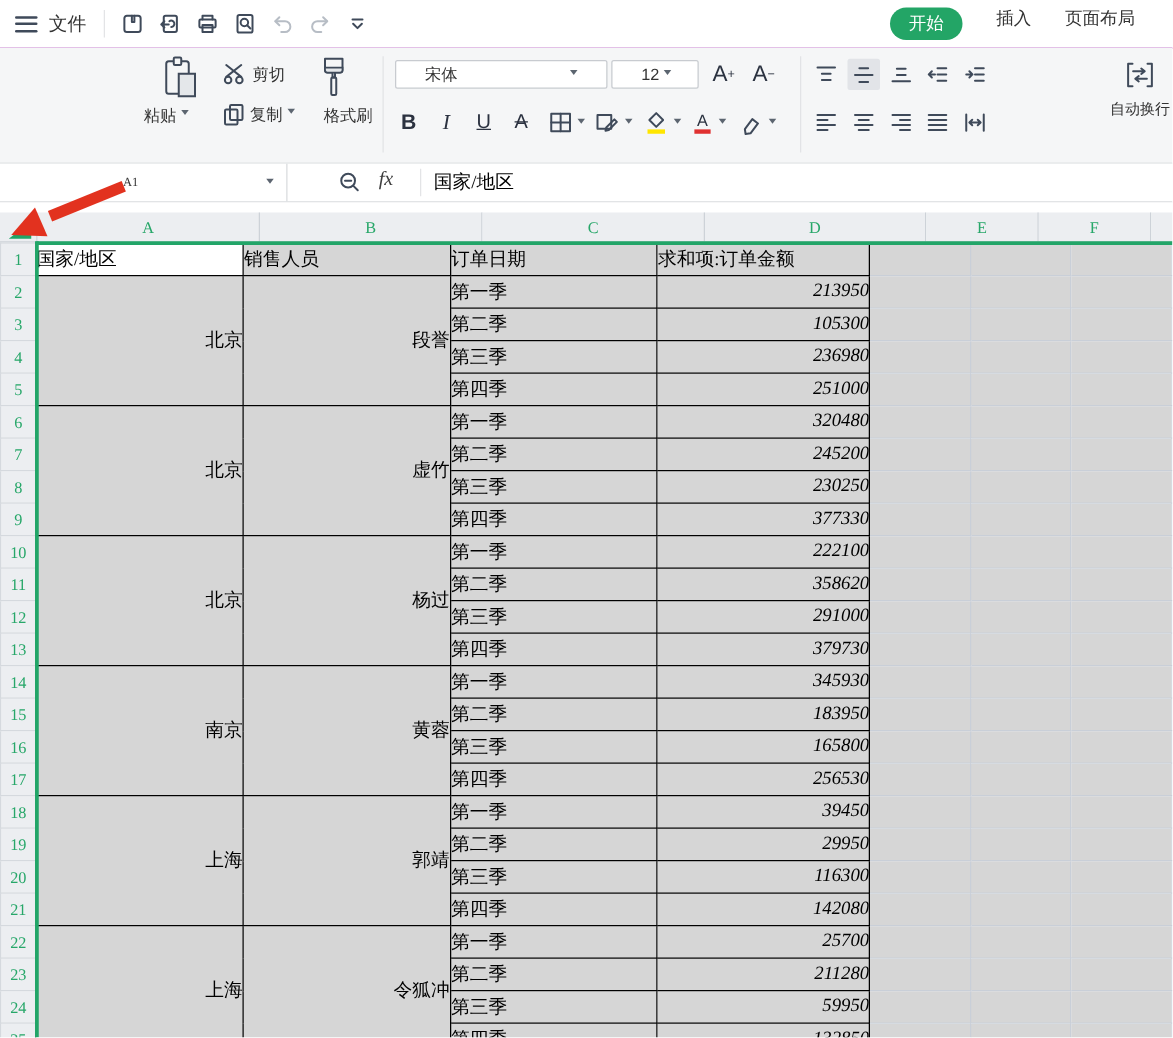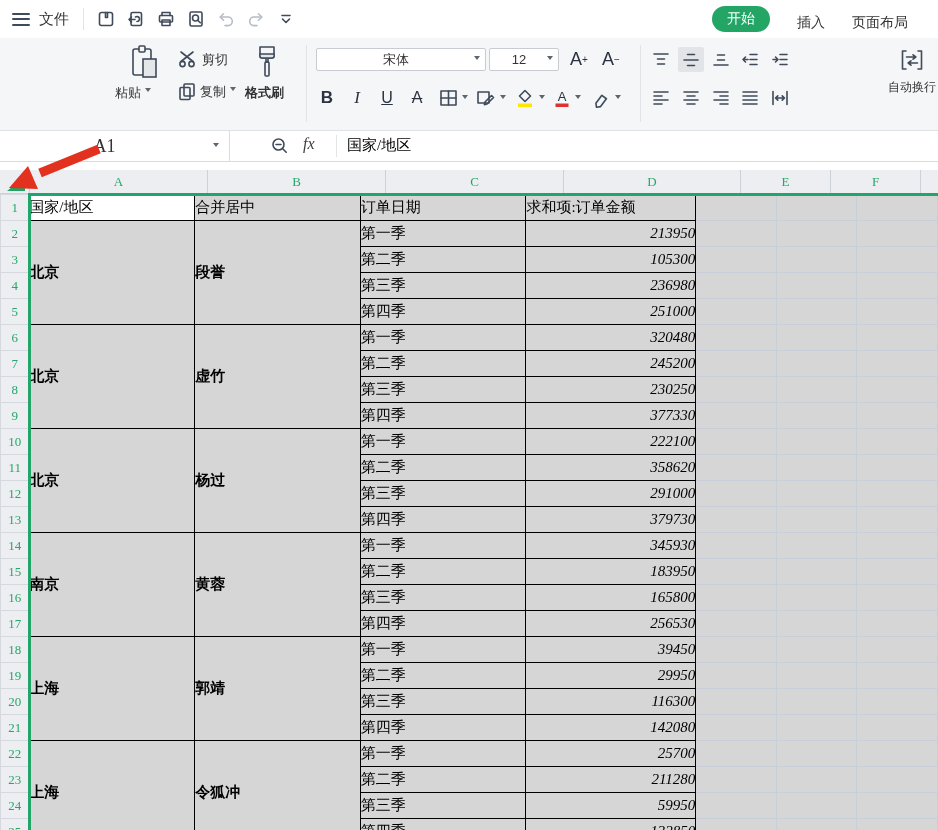--- a/index.html
+++ b/index.html
@@ -11,49 +11,49 @@
   .dd{display:inline-block;width:0;height:0;border:3.5px solid transparent;border-top:4.5px solid #5c6570;margin-left:4px;vertical-align:2px;}
 
   
   #topbar{position:absolute;top:0;left:0;right:0;height:38px;background:#fff;border-bottom:1px solid #a21caf;}
   #topbar .left{display:flex;align-items:center;height:100%;padding-left:12px;}
   .hamburger{width:18px;height:13px;display:flex;flex-direction:column;justify-content:space-between;cursor:pointer;}
   .hamburger span{display:block;height:2px;background:#3f4a5a;border-radius:1px;}
   .filelabel{font-size:15px;margin:0 14px 0 9px;cursor:pointer;}
   .vdiv{width:1px;height:22px;background:#e3e4e6;margin-right:8px;}
   .qbtn{width:28px;height:28px;display:flex;align-items:center;justify-content:center;margin-right:2px;cursor:pointer;}
-  #tabs{position:absolute;left:712px;top:6px;height:26px;display:flex;align-items:flex-end;gap:27px;}
+  #tabs{position:absolute;left:712px;top:6px;height:26px;display:flex;align-items:flex-start;gap:27px;}
   .tab{font-size:14px;cursor:pointer;white-space:nowrap;}
   .tab.active{background:#23a566;color:#fff;padding:4px 15px;border-radius:14px;}
 
   
   #ribbon{position:absolute;top:38px;left:0;right:0;height:92px;background:#f5f6f7;border-bottom:1px solid #dfe1e4;}
   #ribbon .abs{position:absolute;}
   .rlabel{font-size:13px;color:#333;white-space:nowrap;}
   .rdivider{position:absolute;top:7px;width:1px;height:77px;background:#e2e3e6;}
   .fontbox{position:absolute;height:23px;background:#fff;border:1px solid #c8cbd0;border-radius:2px;
-           display:flex;align-items:center;font-size:13px;padding:0 5px;box-sizing:border-box;text-align:center;}
+           display:flex;align-items:center;font-size:13px;padding:0 23px;box-sizing:border-box;}
   .fontbox .grow{flex:1;}
   .glyphbtn{position:absolute;width:26px;height:24px;display:flex;align-items:center;justify-content:center;
             font-size:15px;color:#2b3240;cursor:pointer;}
   .alignbtn{position:absolute;width:26px;height:25px;display:flex;align-items:center;justify-content:center;cursor:pointer;border-radius:2px;}
   .alignbtn.sel{background:#e2e4e8;}
   #mergeBtn{position:absolute;left:797px;top:7px;width:78px;height:57px;background:#eff0f2;border:1px solid #d3d6da;
             border-radius:2px;display:flex;flex-direction:column;align-items:center;justify-content:space-between;
             padding:6px 0 4px;box-sizing:border-box;cursor:pointer;}
   #mergeBtn .rlabel{font-size:12px;}
   #wrapBtn{position:absolute;left:884px;top:10px;width:56px;display:flex;flex-direction:column;align-items:center;gap:7px;cursor:pointer;}
   #wrapBtn .rlabel{font-size:12px;}
   .abtn{font-size:16px;color:#2b3240;}
 
   
   #fbar{position:absolute;top:131px;left:0;right:0;height:30px;background:#fff;border-bottom:1px solid #d9dbde;}
   #namebox{position:absolute;left:0;top:0;width:230px;height:30px;border-right:1px solid #d9dbde;box-sizing:border-box;
            display:flex;align-items:center;}
-  #namebox .nbtext{flex:1;text-align:center;font-family:"Liberation Serif","DejaVu Serif",serif;font-size:18px;color:#333;}
+  #namebox .nbtext{flex:1;text-align:center;font-family:"Liberation Serif","DejaVu Serif",serif;font-size:10px;color:#333;}
   #fbar .fxi{position:absolute;left:303px;top:4px;font-family:"Liberation Serif","DejaVu Serif",serif;
              font-style:italic;font-size:16px;color:#404040;}
   #fbar .fdiv{position:absolute;left:336px;top:4px;width:1px;height:22px;background:#e3e4e6;}
   #fbar .fcontent{position:absolute;left:347px;top:5px;font-family:"Liberation Serif","DejaVu Serif",serif;font-size:15px;color:#000;}
 
   
   #sheet{position:absolute;top:162px;left:0;right:0;bottom:0;overflow:hidden;background:#fff;}
   #colheaders{position:absolute;left:0;top:8px;height:24px;display:flex;}
   .colh{flex:none;box-sizing:border-box;height:24px;line-height:24px;text-align:center;background:#eceef1;
         border-right:1px solid #cdd2d8;border-bottom:1px solid #cdd2d8;color:#27a769;
@@ -63,21 +63,21 @@
   #corner .tri{position:absolute;left:7px;bottom:2px;width:0;height:0;
                border-left:18px solid transparent;border-bottom:14px solid #21a567;}
   #grid{position:absolute;left:0;top:32px;border-collapse:collapse;table-layout:fixed;}
   #grid tr{height:26px;}
   #grid td,#grid th{box-sizing:border-box;padding:0;overflow:hidden;white-space:nowrap;}
   .rn{background:#eceef1;border:1px solid #d5d9de;color:#27a769;font-weight:normal;
       font-family:"Liberation Serif","DejaVu Serif",serif;font-size:13px;text-align:center;cursor:pointer;}
   .dc{background:#d6d6d6;border:1px solid #000;font-family:"Liberation Serif","DejaVu Serif",serif;
       font-size:15px;color:#000;padding:0 4px;cursor:cell;}
   .dc.active{background:#fff;}
-  .dc.mc{text-align:left;font-weight:bold;}
+  .dc.mc{text-align:right;}
   .dc.vv{text-align:right;padding-right:6px;font-style:italic;}
   .ec{background:#d6d6d6;border:1px solid #c9cfd8;cursor:cell;}
   #greenH{position:absolute;left:29px;top:31px;width:909px;height:3px;background:#22a568;z-index:5;}
   #greenV{position:absolute;left:28px;top:31px;width:3px;height:637px;background:#22a568;z-index:5;}
   #redarrow{position:absolute;left:4px;top:142px;width:100px;height:50px;z-index:20;pointer-events:none;}
 </style>
 </head>
 <body>
 
 <div id="topbar">
@@ -170,21 +170,21 @@
   </div>
   <div class="abs rlabel" style="left:200px;top:45px;"><span>复制</span><span class="dd"></span></div>
 
   <div class="abs" style="left:252px;top:6px;">
     <svg width="30" height="38">
       <path class="ico" d="M8 3 h14 v9 a2 2 0 0 1 -2 2 h-4 v4 h-2 v-4 h-4 a2 2 0 0 1 -2 -2 z"></path>
       <path d="M8 10 h14 v2 a2 2 0 0 1 -2 2 h-10 a2 2 0 0 1 -2 -2 z" fill="#e4e7ea" stroke="#3f4a5a" stroke-width="1.4"></path>
       <rect class="ico" x="13" y="18" width="4" height="14" rx="1"></rect>
     </svg>
   </div>
-  <div class="abs rlabel" style="left:245px;top:46px;font-weight:bold;">格式刷</div>
+  <div class="abs rlabel" style="left:259px;top:46px;">格式刷</div>
 
   <div class="rdivider" style="left:306px;"></div>
 
   <div class="fontbox" style="left:316px;top:10px;width:170px;">
     <span class="grow">宋体</span>
     <span class="dd"></span>
   </div>
   <div class="fontbox" style="left:489px;top:10px;width:70px;">
     <span class="grow">12</span>
     <span class="dd"></span>
@@ -334,21 +334,21 @@
         <col style="width:178px">
         <col style="width:177px">
         <col style="width:90px">
         <col style="width:90px">
         <col style="width:90px">
       </colgroup>
       <tbody>
         <tr>
           <th class="rn">1</th>
           <td class="dc active">国家/地区</td>
-          <td class="dc">合并居中</td>
+          <td class="dc">销售人员</td>
           <td class="dc">订单日期</td>
           <td class="dc">求和项:订单金额</td>
           <td class="ec"></td>
           <td class="ec"></td>
           <td class="ec"></td>
         </tr>
         <tr>
           <th class="rn">2</th>
           <td class="dc mc" rowspan="4">北京</td>
           <td class="dc mc" rowspan="4">段誉</td>

